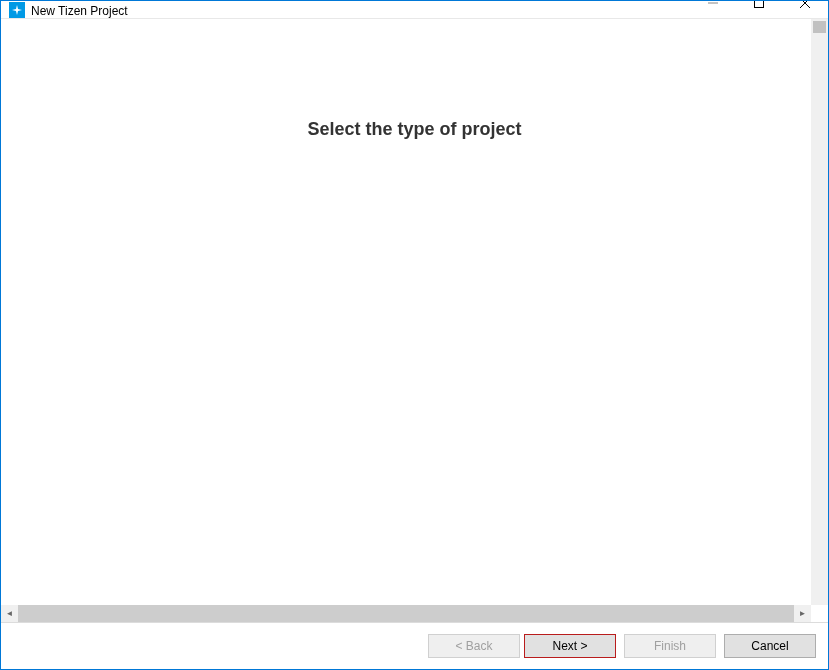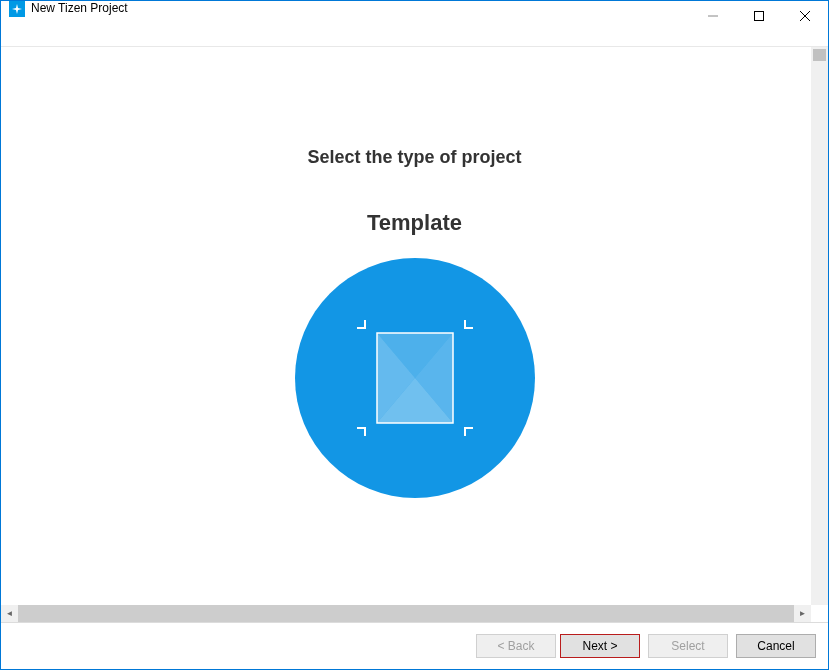--- a/index.html
+++ b/index.html
@@ -12,23 +12,23 @@
       width: 829px;
       height: 670px;
       background: #ffffff;
       overflow: hidden;
       border: 1px solid #0078d7;
       display: flex;
       flex-direction: column;
     }
     
     .titlebar {
-      height: 46px;
-      display: flex;
-      align-items: flex-start;
+      height: 18px;
+      display: flex;
+      align-items: flex-end;
       background: #ffffff;
       border-bottom: 1px solid #e8e8e8;
     }
     .titlebar-icon {
       width: 16px;
       height: 16px;
       margin-left: 8px;
       background: #0099e5;
       display: flex;
       align-items: center;
@@ -159,21 +159,21 @@
       justify-content: flex-end;
       padding: 0 12px;
       gap: 8px;
       background: #ffffff;
     }
     .button-bar .group {
       display: flex;
       gap: 4px;
     }
     .btn {
-      width: 80px;
+      width: 92px;
       height: 24px;
       font-size: 12px;
       border: 1px solid #adadad;
       background: #e1e1e1;
       color: #000;
       cursor: default;
       display: flex;
       align-items: center;
       justify-content: center;
     }
@@ -217,41 +217,20 @@
       </svg>
   </div>
 </div>
 
 <div class="content-wrapper">
   <div class="content-scroll">
     <div class="main-content">
       <div class="heading">Select the type of project</div>
       <div class="options">
 
-        <div class="option">
-          <div class="option-label">Template</div>
-          <div class="option-circle selected">
-            <svg width="140" height="140" viewBox="0 0 140 140">
-
-              <g stroke="#ffffff" stroke-width="2" fill="none">
-                <path d="M20 12 L20 20 L12 20"></path>
-                <path d="M120 12 L120 20 L128 20"></path>
-                <path d="M20 128 L20 120 L12 120"></path>
-                <path d="M120 128 L120 120 L128 120"></path>
-              </g>
-
-              <rect x="32" y="25" width="76" height="90" fill="none" stroke="#ffffff" stroke-width="1.5"></rect>
-
-              <polygon points="32,25 108,25 70,70" fill="#ffffff" opacity="0.25"></polygon>
-              <polygon points="32,25 70,70 32,115" fill="#ffffff" opacity="0.35"></polygon>
-              <polygon points="108,25 70,70 108,115" fill="#ffffff" opacity="0.30"></polygon>
-              <polygon points="32,115 108,115 70,70" fill="#ffffff" opacity="0.40"></polygon>
-            </svg>
-          </div>
-        </div>
 
 
       </div>
     </div>
   </div>
 
   <div class="vscrollbar">
     <div class="thumb"></div>
   </div>
 
@@ -260,15 +239,15 @@
     <div class="htrack"></div>
     <div class="harrow">►</div>
   </div>
 </div>
 
 <div class="button-bar">
   <div class="group">
     <div class="btn disabled">&lt; Back</div>
     <div class="btn default">Next &gt;</div>
   </div>
-  <div class="btn disabled">Select</div>
+  <div class="btn disabled">Finish</div>
   <div class="btn">Cancel</div>
 </div>
 
 </body></html>

